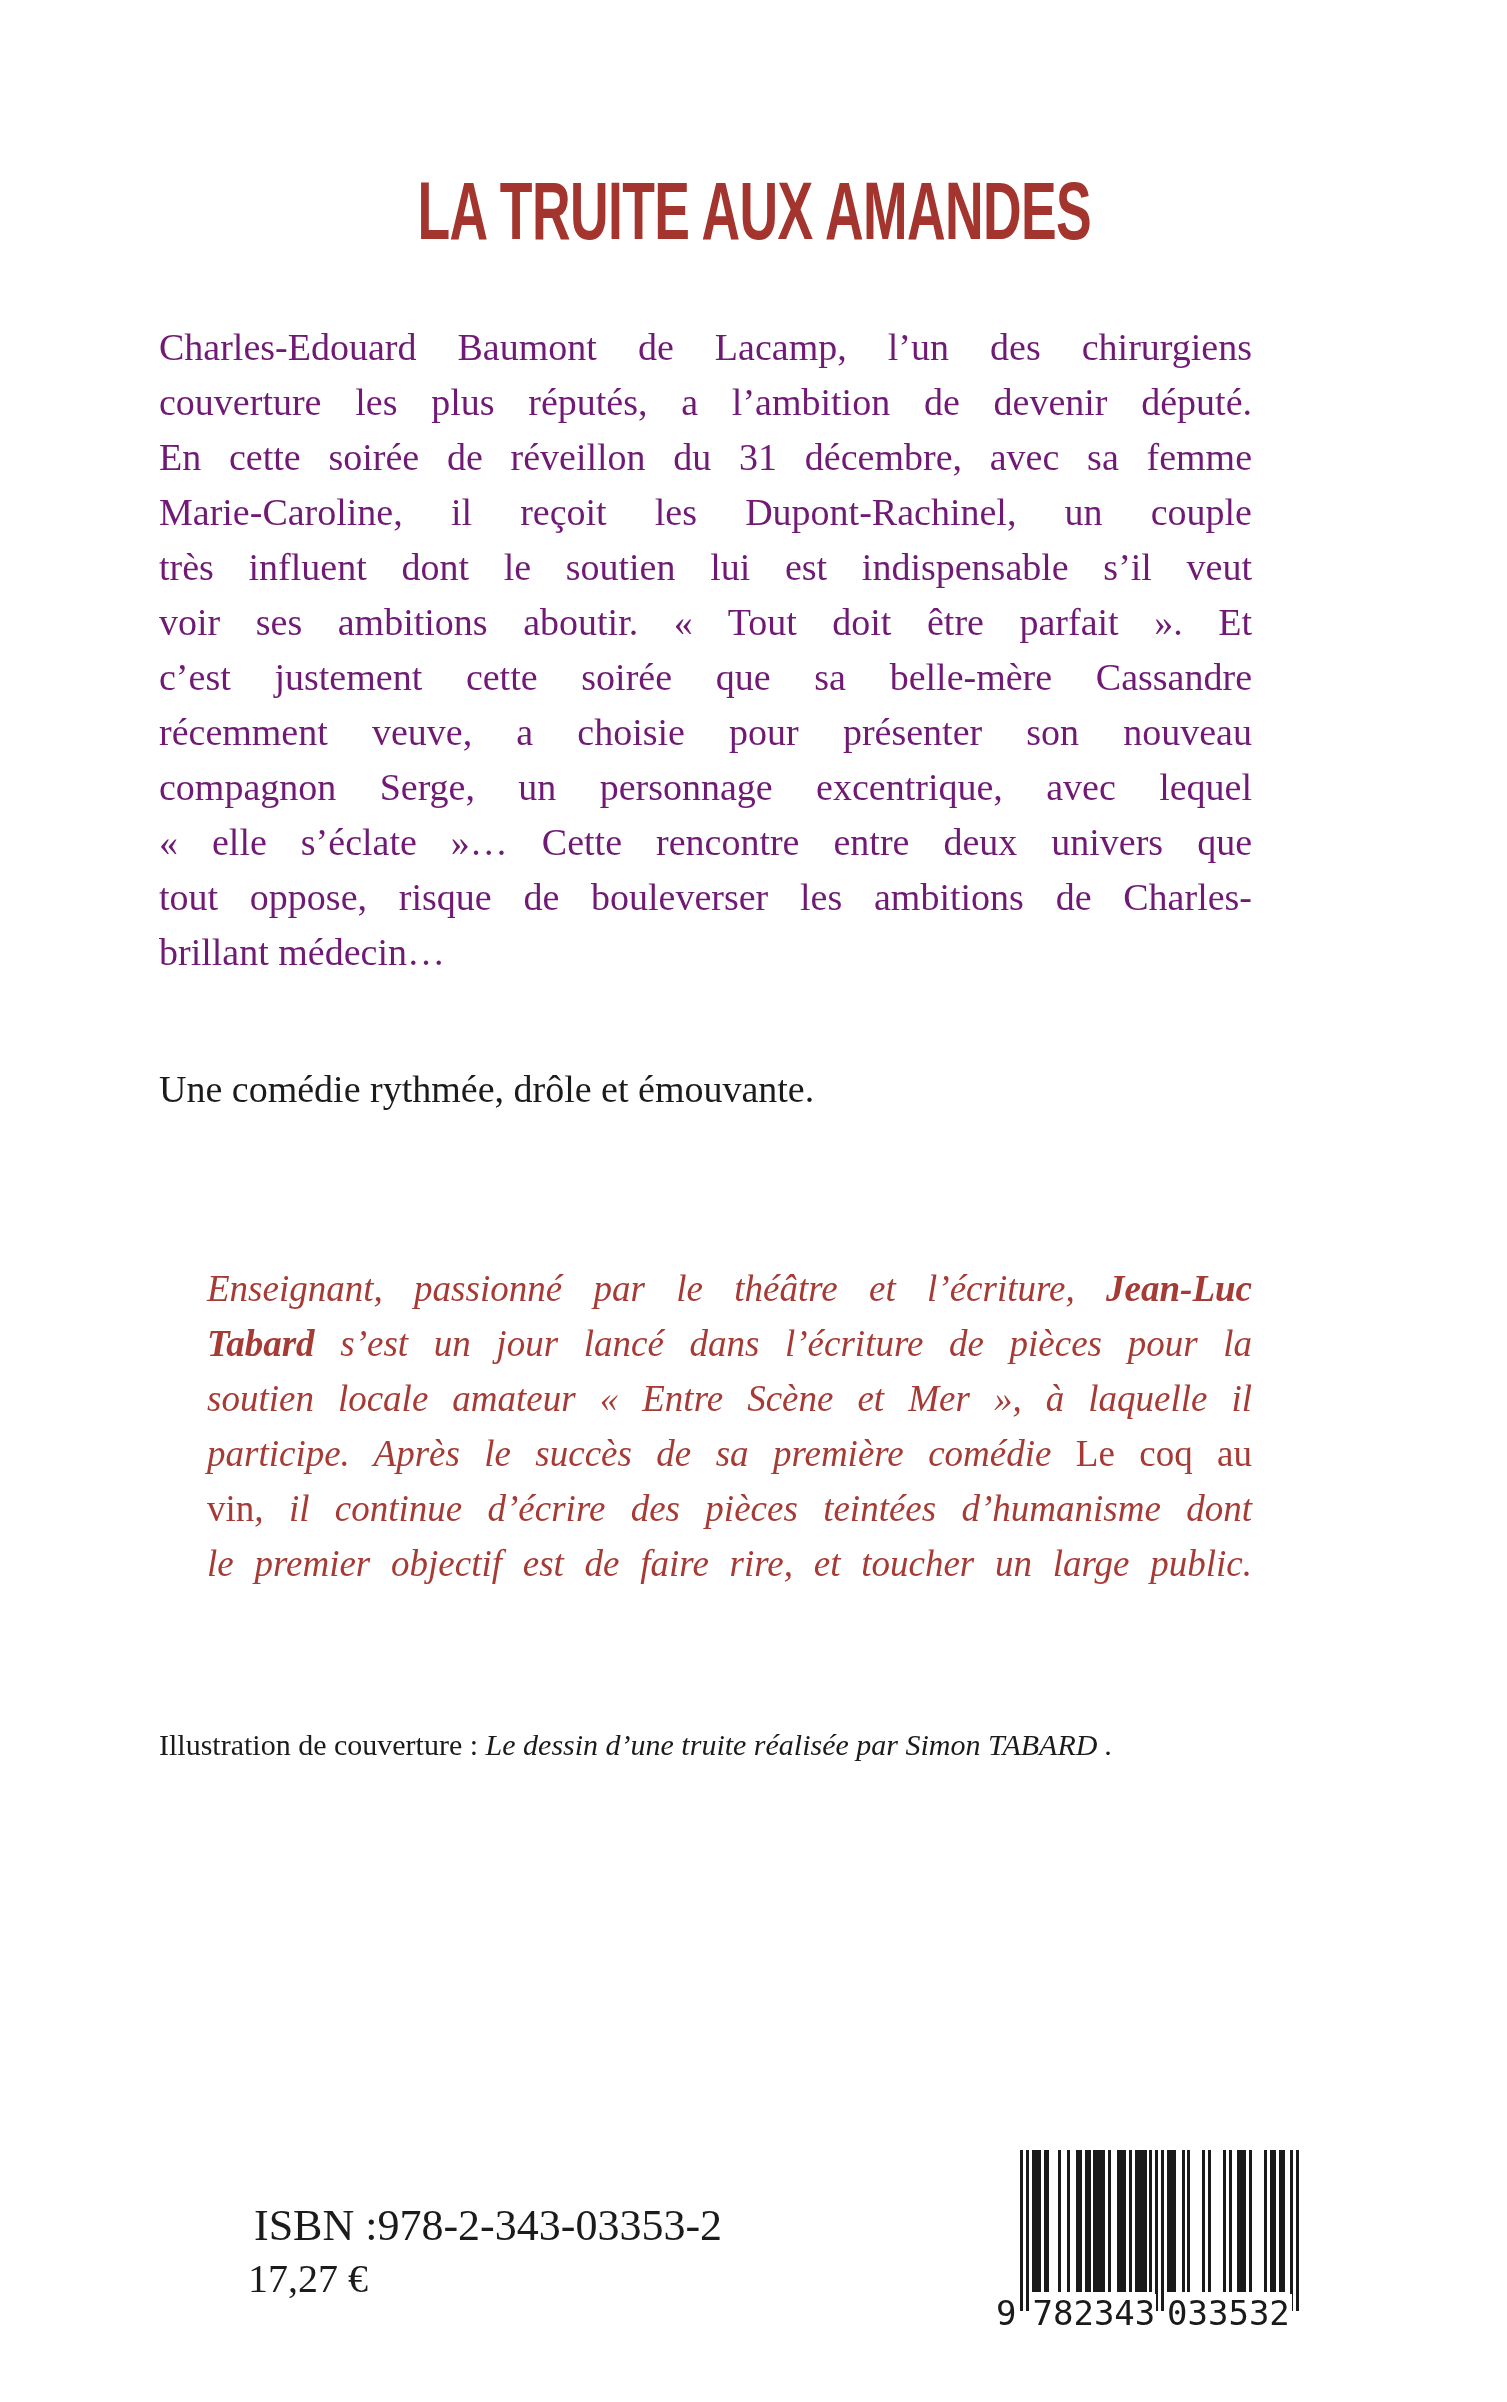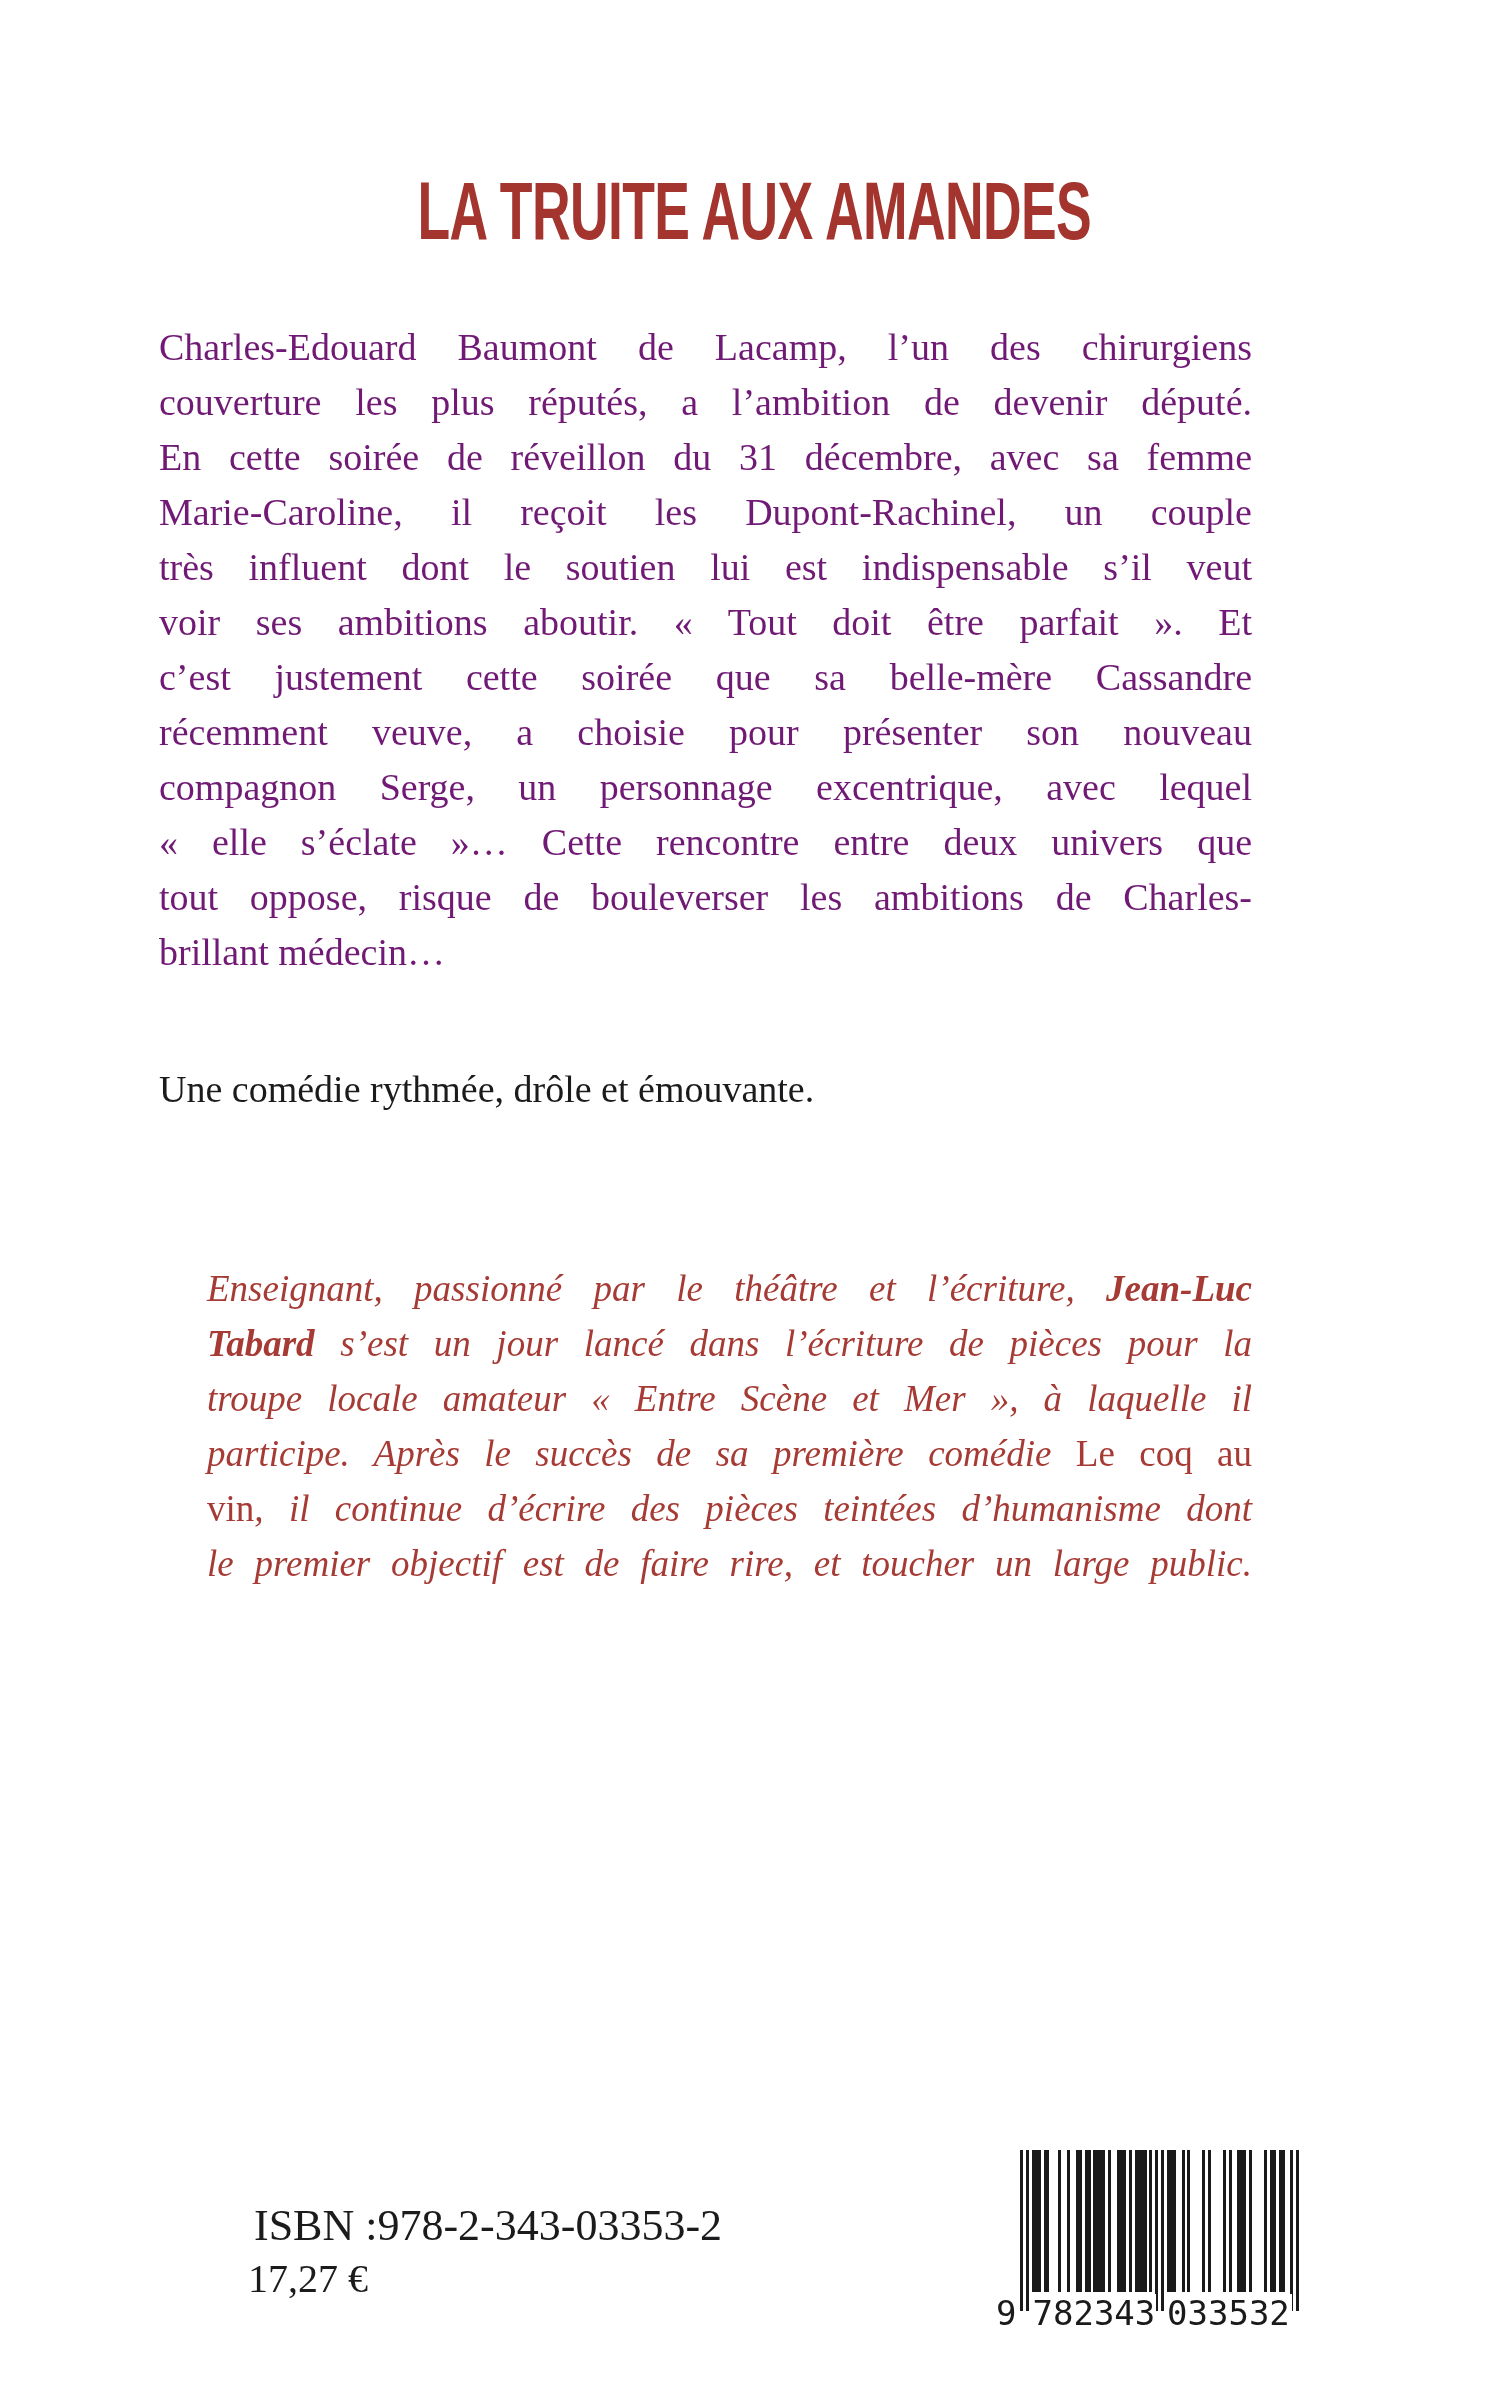--- a/index.html
+++ b/index.html
@@ -154,26 +154,29 @@
       <div class="syn-line">« elle s’éclate »… Cette rencontre entre deux univers que</div>
       <div class="syn-line">tout oppose, risque de bouleverser les ambitions de Charles-</div>
       <div class="syn-line last">brillant médecin…</div>
     </div>
 
   <div class="tagline">Une comédie rythmée, drôle et émouvante.</div>
 
   <div class="bio" id="bio" style="color: rgb(166, 58, 52);">
       <div class="bio-line"><span class="seg-i">Enseignant, passionné par le théâtre et l’écriture, </span><span class="seg-bi">Jean-Luc</span></div>
       <div class="bio-line"><span class="seg-bi">Tabard</span><span class="seg-i"> s’est un jour lancé dans l’écriture de pièces pour la</span></div>
-      <div class="bio-line"><span class="seg-i">troupe locale amateur « Entre Scène et Mer », à laquelle il</span></div>
+      <div class="bio-line"><span class="seg-i">soutien locale amateur « Entre Scène et Mer », à laquelle il</span></div>
       <div class="bio-line"><span class="seg-i">participe. Après le succès de sa première comédie </span><span class="seg-r">Le coq au</span></div>
       <div class="bio-line"><span class="seg-r">vin</span><span class="seg-i">, il continue d’écrire des pièces teintées d’humanisme dont</span></div>
       <div class="bio-line"><span class="seg-i">le premier objectif est de faire rire, et toucher un large public.</span></div>
     </div>
 
+  <div class="credit">
+    <span class="rm">Illustration de couverture : </span><span class="it">Le dessin d’une truite réalisée par Simon TABARD .</span>
+  </div>
 
   <div class="isbn">ISBN :978-2-343-03353-2</div>
   <div class="price">17,27 €</div>
 
   <div class="barcode">
     <div class="barcode-bars" id="barcode-bars">
         <div class="bar guard" style="left: 0px; width: 2.9px; background: rgb(26, 26, 26);"></div>
         <div class="bar guard" style="left: 5.9px; width: 2.9px; background: rgb(26, 26, 26);"></div>
         <div class="bar" style="left: 11.8px; width: 8.8px; background: rgb(26, 26, 26);"></div>
         <div class="bar" style="left: 23.5px; width: 5.9px; background: rgb(26, 26, 26);"></div>

